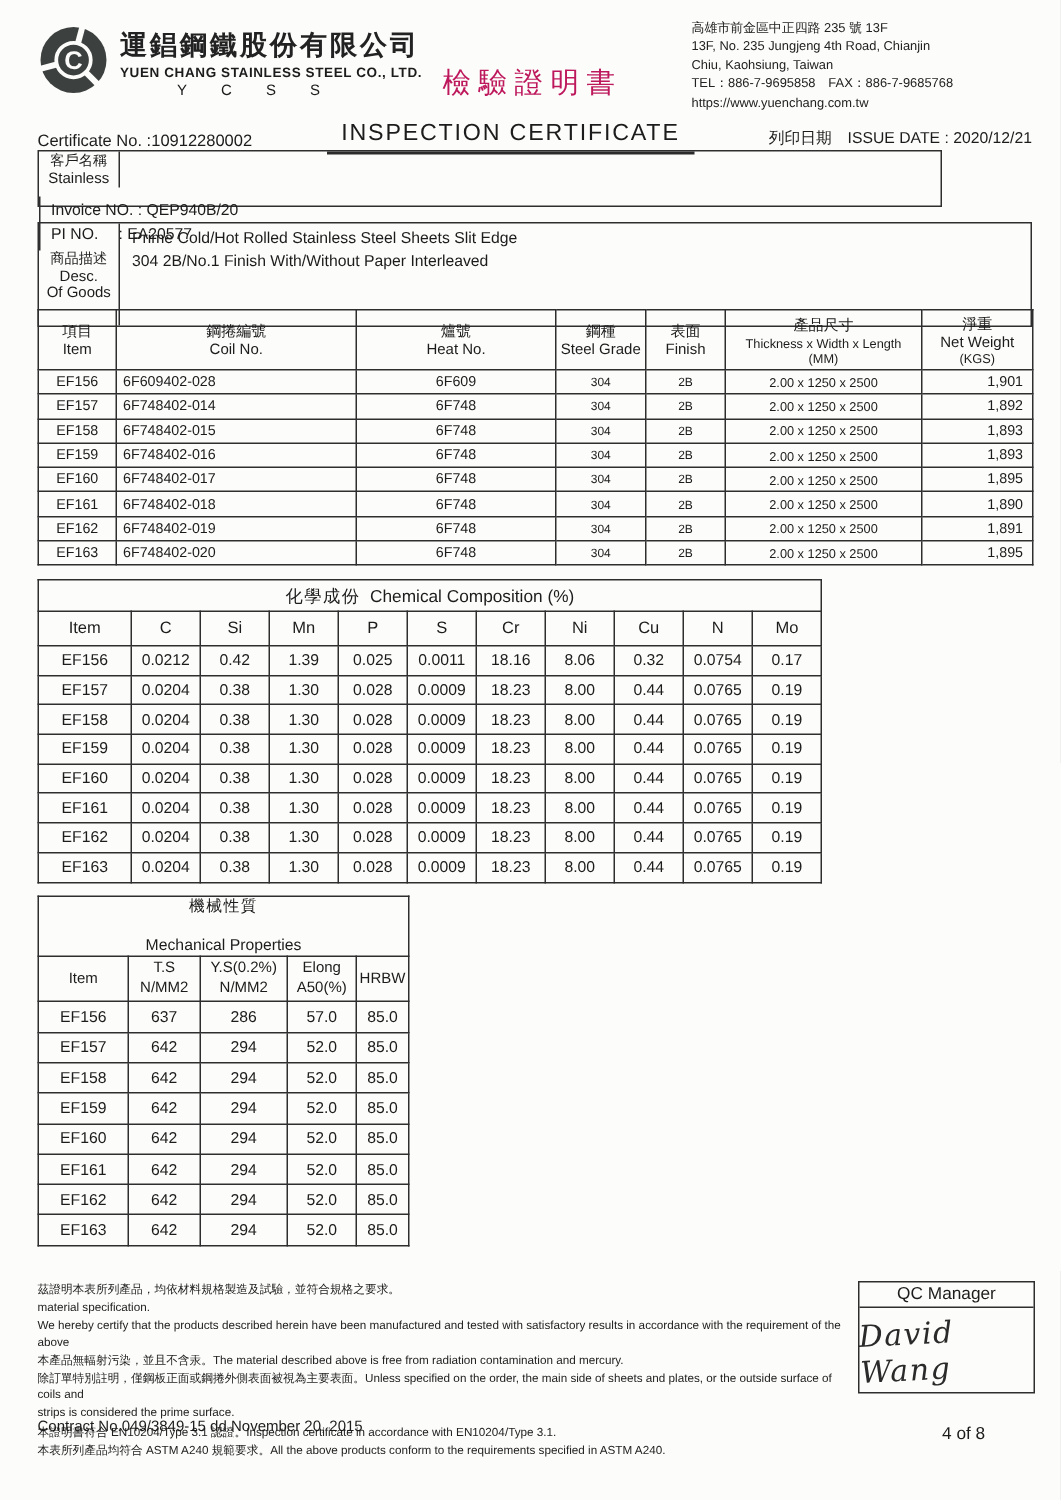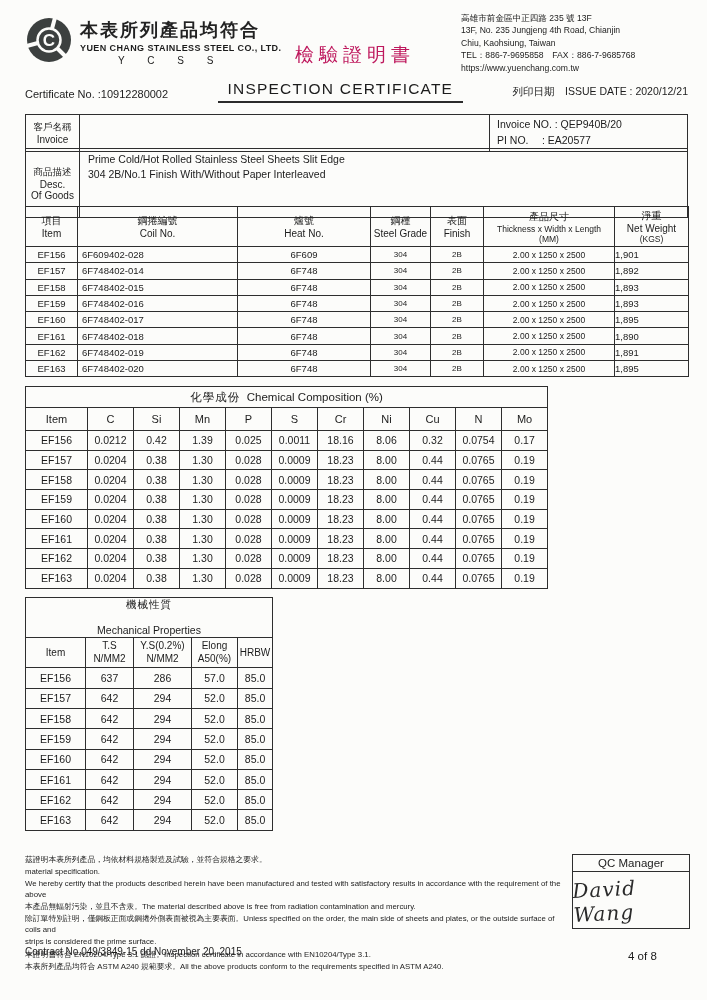--- a/index.html
+++ b/index.html
@@ -37,21 +37,21 @@
   th, td { border:1.3px solid #2e2e2e; font-weight:normal; overflow:hidden; white-space:nowrap; }
   .main-table { width:663px; }
   .main-table th { padding:2px 1px; vertical-align:middle; }
   .main-table .h-zh { display:block; font-size:10px; }
   .main-table .h-en { display:block; font-size:10px; }
   .main-table .h-sub { display:block; font-size:8.5px; }
   .main-table td { height:16.3px; font-size:9.5px; text-align:center; }
   .main-table td.c-coil { text-align:left; padding-left:4px; }
   .main-table td.c-small { font-size:8px; }
   .main-table td.c-dim { font-size:8.5px; }
-  .main-table td.c-wt { text-align:left; padding-right:6px; }
+  .main-table td.c-wt { text-align:right; padding-right:6px; }
 
   .chem-table { width:522px; }
   .chem-table .t-title { font-size:11.5px; height:21px; text-align:center; }
   .chem-table th { font-size:11px; height:23px; text-align:center; }
   .chem-table td { font-size:10.5px; height:19.7px; text-align:center; }
 
   .mech-table { width:247px; }
   .mech-table .t-title { font-size:10.5px; height:21px; text-align:center; }
   .mech-table th { font-size:10px; height:30px; text-align:center; line-height:1.25; vertical-align:middle; }
   .mech-table th span { display:block; }
@@ -77,44 +77,44 @@
     <svg width="48" height="48" viewBox="0 0 48 48">
       <circle cx="24" cy="24" r="22" fill="#3c403f"></circle>
       <line x1="24" y1="24" x2="24" y2="1" stroke="#fcfcfa" stroke-width="4" transform="rotate(15 24 24)"></line>
       <line x1="24" y1="24" x2="24" y2="1" stroke="#fcfcfa" stroke-width="4" transform="rotate(135 24 24)"></line>
       <line x1="24" y1="24" x2="24" y2="1" stroke="#fcfcfa" stroke-width="4" transform="rotate(255 24 24)"></line>
       <circle cx="24" cy="24" r="11.5" fill="#3c403f" stroke="#fcfcfa" stroke-width="2.5"></circle>
       <text x="24" y="30" text-anchor="middle" font-size="17" font-weight="bold" fill="#fcfcfa">C</text>
     </svg>
   </div>
   <div class="abs" style="left:80px; top:18px;">
-    <div class="company-zh">本表所列產品均符合</div>
+    <div class="company-zh">運錩鋼鐵股份有限公司</div>
     <div class="company-en">YUEN CHANG STAINLESS STEEL CO., LTD.</div>
     <div class="company-abbr">Y C S S</div>
   </div>
   <div class="abs doc-title-zh" style="left:275px; top:42px; width:160px; text-align:center;">檢驗證明書</div>
   <div class="abs address" style="left:461px; top:12px;">
 
   <div>高雄市前金區中正四路 235 號 13F</div>
       <div>13F, No. 235 Jungjeng 4th Road, Chianjin</div>
       <div>Chiu, Kaohsiung, Taiwan</div>
       <div>TEL：886-7-9695858　FAX：886-7-9685768</div>
       <div>https://www.yuenchang.com.tw</div>
     </div>
 
   <div class="abs cert-line" style="left:25px; top:80px;">
     <span class="cert-no">Certificate No. :10912280002</span>
     <span class="insp-title">INSPECTION CERTIFICATE</span>
     <span class="issue-date">列印日期　ISSUE DATE : 2020/12/21</span>
   </div>
 
-  <div class="abs box" style="left:25px; top:114px; width:663px; height:38px;">
+  <div class="abs box" style="left:25px; top:100px; width:603px; height:38px;flex-direction:column;">
     <div class="label-cell">
       <span class="label-zh">客戶名稱</span>
-      <span class="label-en">Invoice</span>
+      <span class="label-en">Stainless</span>
     </div>
     <div class="value-cell"></div>
     <div class="invoice-cell">
       <div>Invoice NO. : QEP940B/20</div>
       <div>PI NO.　 : EA20577</div>
     </div>
   </div>
 
   <div class="abs box" style="left:25px; top:148px; width:663px; height:70px;">
     <div class="label-cell">

